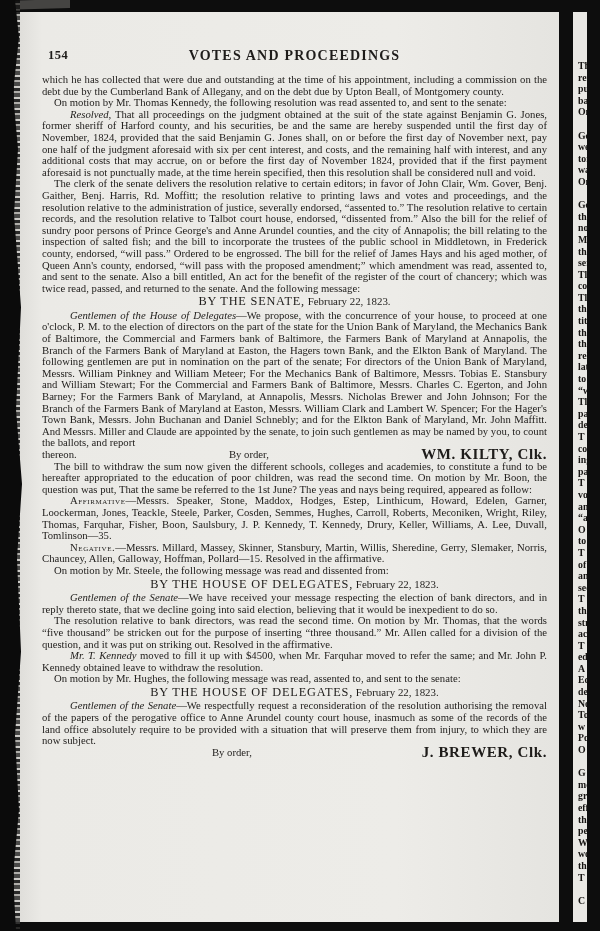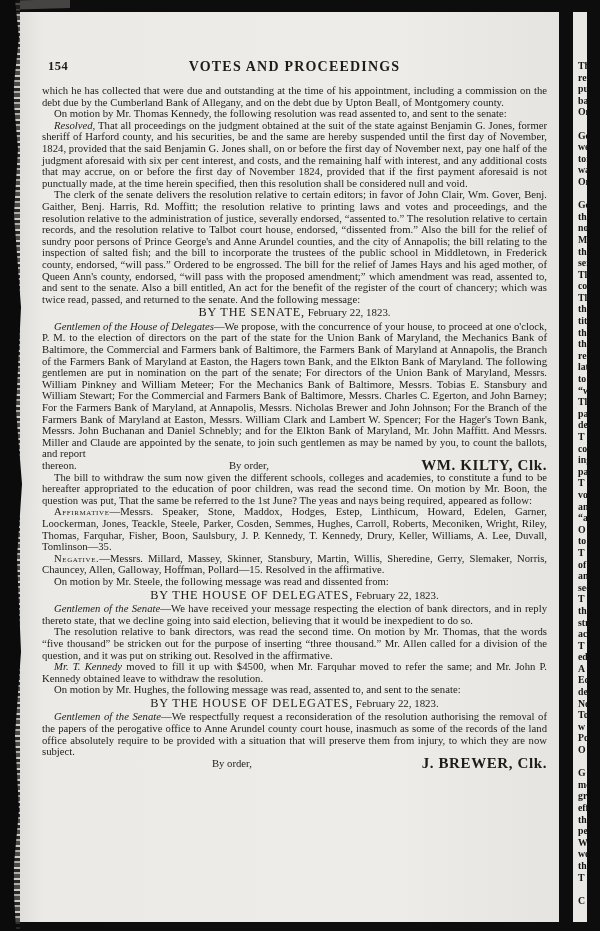--- a/index.html
+++ b/index.html
@@ -12,21 +12,21 @@
     width:600px;height:931px;
     background:var(--scan-background);
     position:relative;overflow:hidden;
     font-family:"Liberation Serif", serif;
     color:var(--ink);
   }
   .page{
     position:absolute;left:14px;top:12px;width:545px;height:910px;
     background:linear-gradient(90deg,#dcdbd7 0,#ebeae6 28px,#edece8 70%,#e5e4e0 100%);
     box-sizing:border-box;
-    padding:45px 12px 0 28px;
+    padding:34px 12px 0 28px;
   }
   .binding-edge{
     position:absolute;left:0;top:0;width:26px;height:931px;
     background:#0b0b0b;
     clip-path:polygon(0 0,15px 0,19px 4%,13px 10%,18px 16%,14px 23%,21px 33%,16px 44%,22px 52%,17px 60%,21px 70%,15px 79%,19px 87%,13px 94%,16px 100%,0 100%);
     z-index:3;
   }
   .binding-noise{
     position:absolute;left:12px;top:0;width:8px;height:931px;z-index:2;
     background:repeating-linear-gradient(180deg,rgba(10,10,10,.85) 0 3px,rgba(90,88,84,.35) 3px 5px,rgba(10,10,10,.7) 5px 9px,rgba(150,148,144,.25) 9px 11px);
@@ -38,21 +38,21 @@
   .header{position:relative;height:18px;margin-bottom:10px;text-align:center;}
   .pagenum{
     position:absolute;left:6px;top:2px;font-weight:bold;font-size:12.5px;letter-spacing:.5px;
   }
   .title{
     font-weight:bold;font-size:14px;letter-spacing:1.2px;white-space:nowrap;text-align:center;
   }
   .content{font-size:10.7px;line-height:11.6px;text-align:justify;}
   .para{margin:0;text-indent:0;}
   .para.indent{text-indent:12px;}
-  .lead{font-style:italic;}
+  .lead{font-style:italic;margin-left:16px;}
   .sc{font-style:normal;font-variant:small-caps;letter-spacing:.6px;}
   .heading{margin:2px;text-align:center;text-indent:0;white-space:nowrap;}
   .heading .caps{font-size:12.3px;letter-spacing:.8px;}
   .heading .rest{font-size:10.9px;}
   .sigline{display:flex;justify-content:space-between;align-items:flex-end;}
   .sigline .right-name{font-size:15px;letter-spacing:.6px;font-weight:bold;}
   .sliver{
     position:absolute;left:573px;top:12px;width:14px;height:910px;
     background:#e9e8e4;box-sizing:border-box;padding:48px 0 0 5px;overflow:hidden;
   }

